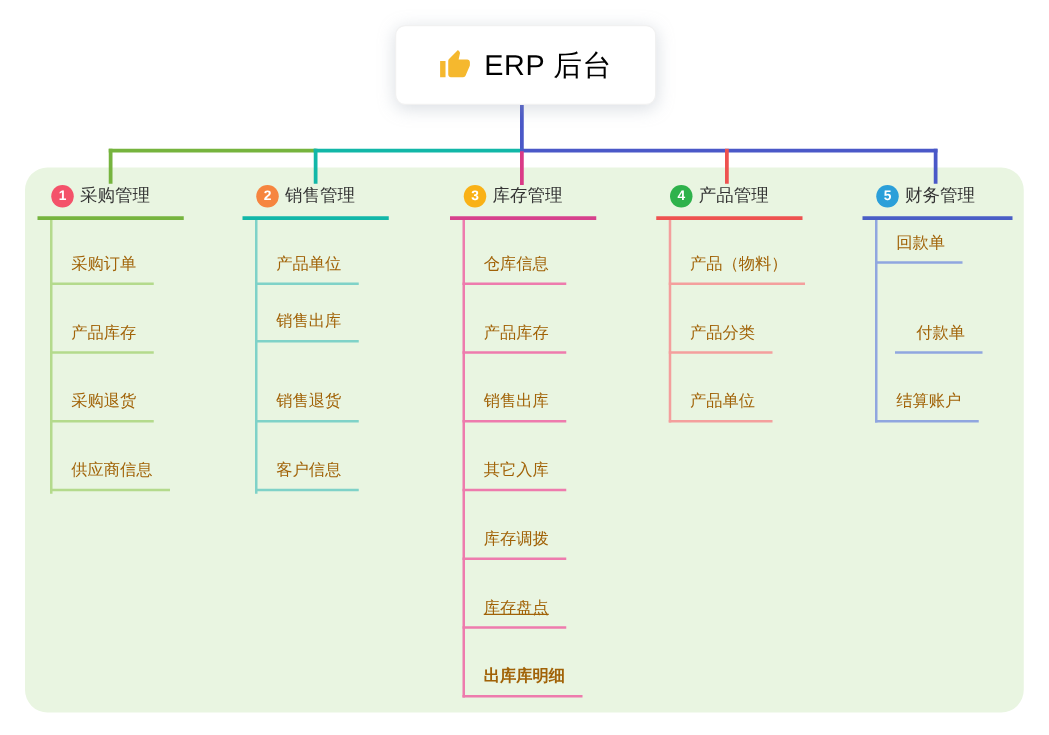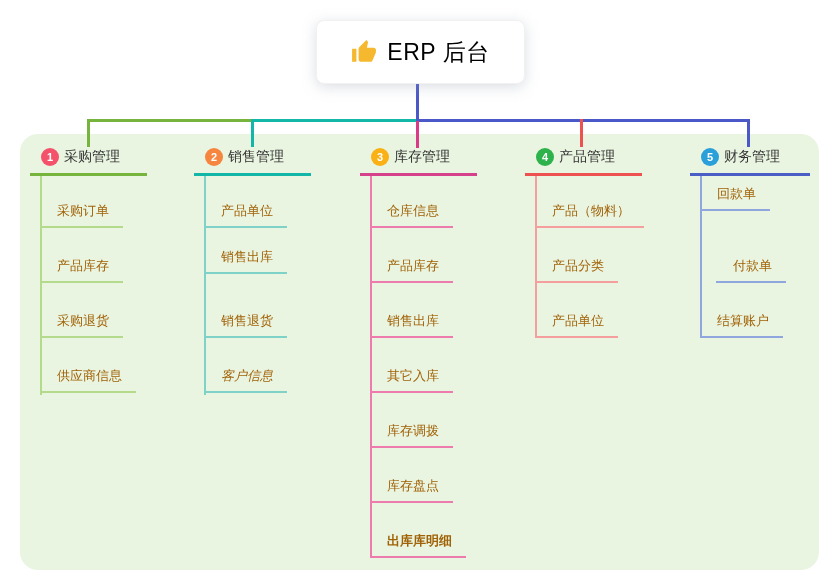--- a/index.html
+++ b/index.html
@@ -80,35 +80,35 @@
 
   <div class="branch" style="--main: #12b7a8; --light: #7fd2c8; --badge: #f6853f;">
     <div class="branch-header" style="left:194px;">
       <span class="badge">2</span>
       <span class="branch-title">销售管理</span>
     </div>
     <div class="trunk" style="left:204px;height:219px;"></div>
     <div class="child" style="left:204px;top:202px;">产品单位</div>
     <div class="child" style="left:204px;top:248px;text-align:center;">销售出库</div>
     <div class="child" style="left:204px;top:312px;">销售退货</div>
-    <div class="child" style="left:204px;top:367px;font-style:italic;">客户信息</div>
+    <div class="child" style="left:204px;top:367px;">客户信息</div>
   </div>
 
   <div class="branch" style="--main: #d6418c; --light: #ee7bad; --badge: #f9b116;">
     <div class="branch-header" style="left:360px;">
       <span class="badge">3</span>
       <span class="branch-title">库存管理</span>
     </div>
     <div class="trunk" style="left:370px;height:382px;"></div>
     <div class="child" style="left:370px;top:202px;">仓库信息</div>
     <div class="child" style="left:370px;top:257px;">产品库存</div>
     <div class="child" style="left:370px;top:312px;">销售出库</div>
     <div class="child" style="left:370px;top:367px;">其它入库</div>
     <div class="child" style="left:370px;top:422px;">库存调拨</div>
-    <div class="child" style="left:370px;top:477px;">库存盘点</div>
+    <div class="child" style="left:370px;top:477px;text-decoration:underline;">库存盘点</div>
     <div class="child" style="left:370px;top:532px;font-weight:bold;">出库库明细</div>
   </div>
 
   <div class="branch" style="--main: #ee5250; --light: #f49f9d; --badge: #2eb24b;">
     <div class="branch-header" style="left:525px;">
       <span class="badge">4</span>
       <span class="branch-title">产品管理</span>
     </div>
     <div class="trunk" style="left:535px;height:162px;"></div>
     <div class="child" style="left:535px;top:202px;">产品（物料）</div>

